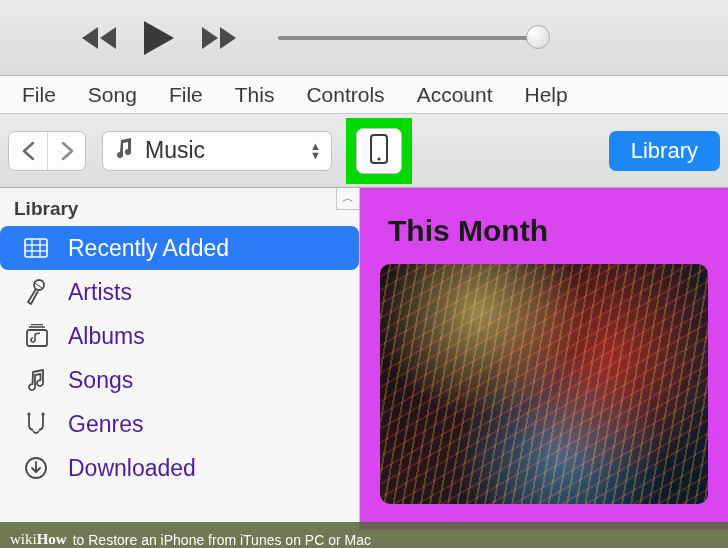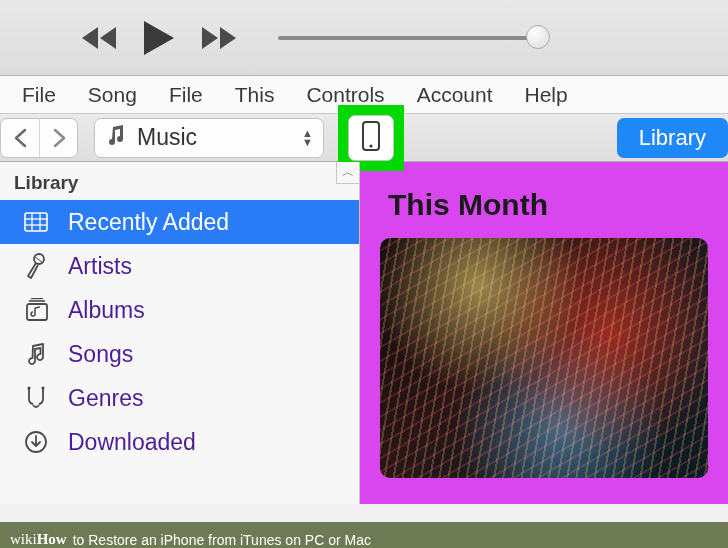--- a/index.html
+++ b/index.html
@@ -60,26 +60,26 @@
     gap: 4px;
   }
   .menu-item {
     font-size: 21px;
     color: #3a3a3a;
     padding: 4px 14px;
     cursor: default;
   }
   
   .toolbar {
-    height: 48px;
+    height: 74px;
     background: linear-gradient(#eaeaea, #dedede);
     border-bottom: 1px solid #b0b0b0;
     display: flex;
     align-items: center;
-    padding: 0 0;
+    padding: 0 8px;
     position: relative;
   }
   .navpair {
     display: flex;
     background: #fdfdfd;
     border: 1px solid #c3c3c3;
     border-radius: 7px;
     overflow: hidden;
     height: 40px;
   }
@@ -173,20 +173,21 @@
     display:flex; align-items:center;
     height: 44px;
     padding: 0 22px;
     gap: 18px;
     font-size: 23px;
     color: #4c1d95;
   }
   .sidebar-item.selected {
     background: #2a7bf6;
     color: #fff;
+    border-radius: 8px;
   }
   .sidebar-item .icon { width: 28px; display:flex; justify-content:center; }
   .main-pane {
     flex:1;
     background: #d946ef;
     padding: 26px 20px;
     display:flex;
     flex-direction:column;
     gap: 16px;
   }

